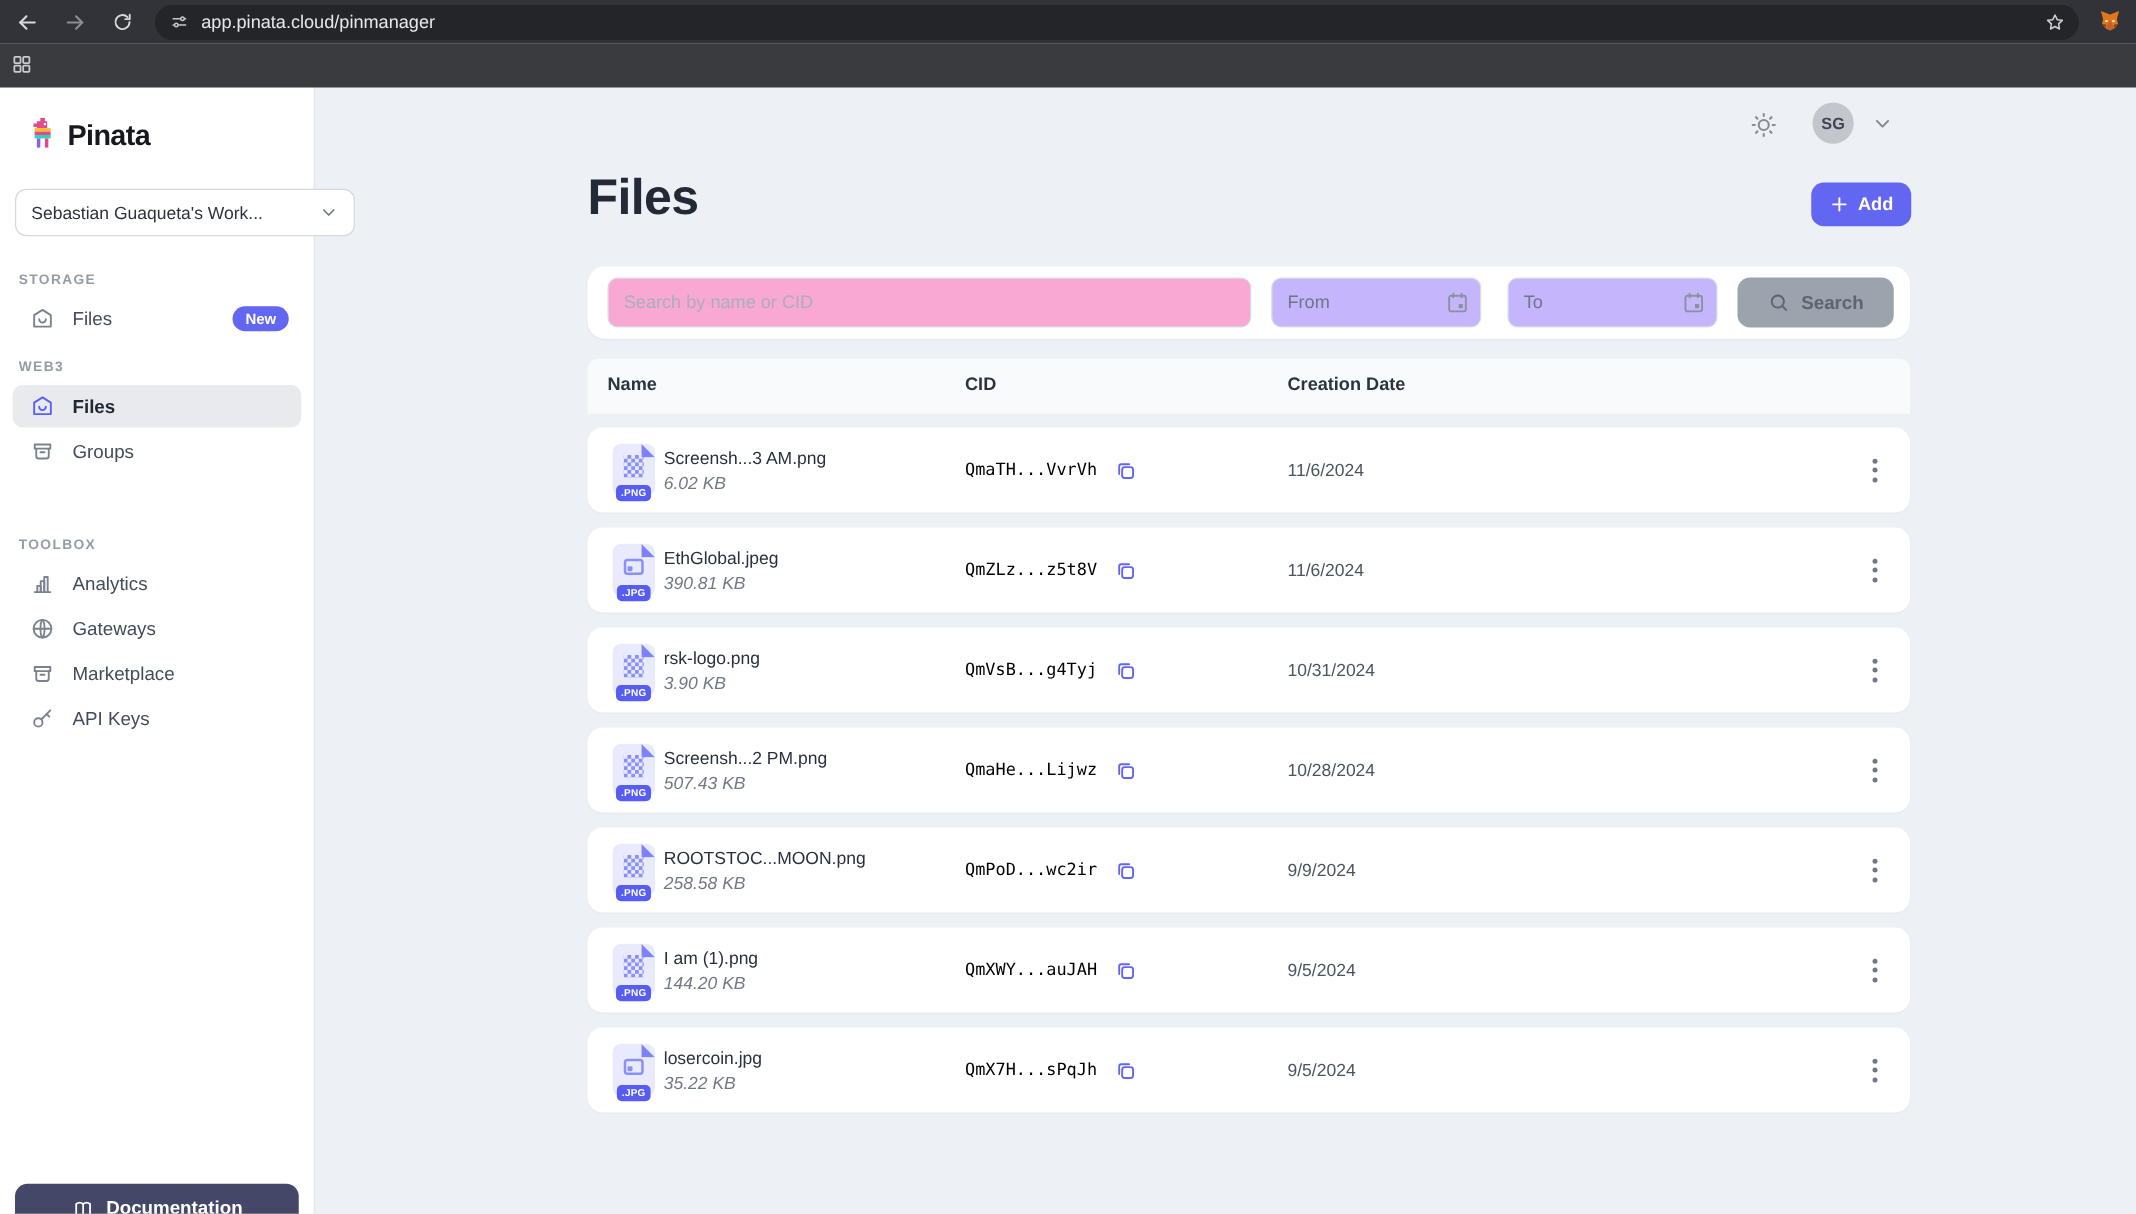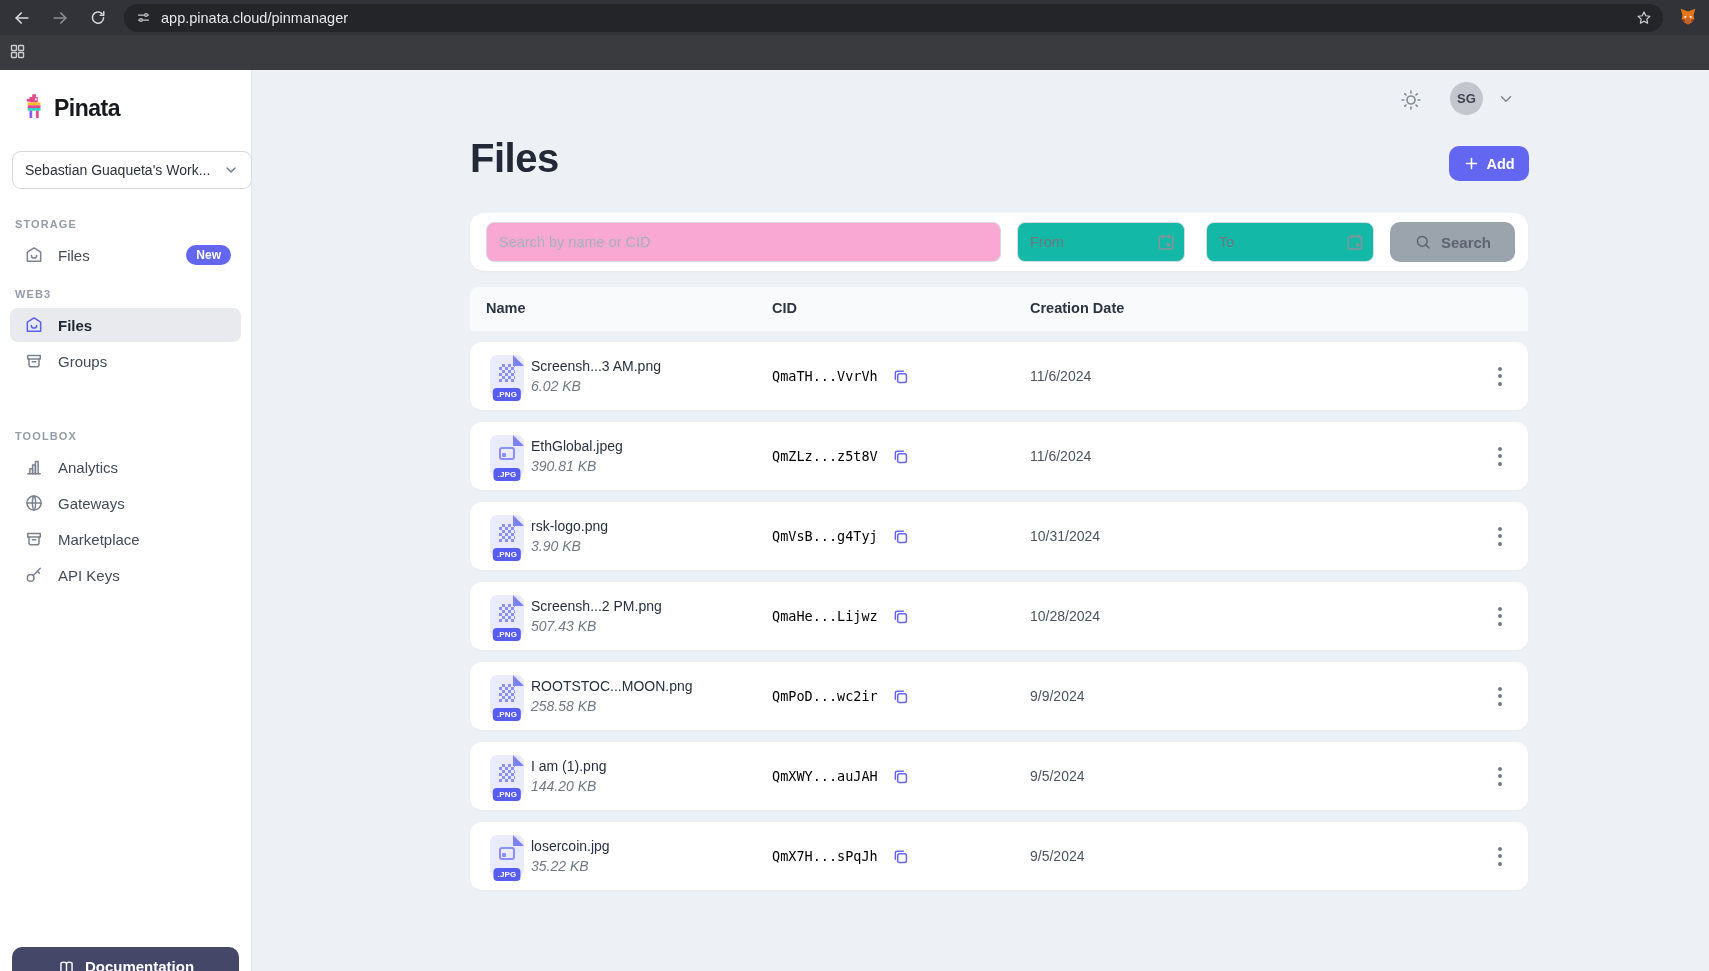--- a/index.html
+++ b/index.html
@@ -16,21 +16,21 @@
     padding:0 10px 0 12px; gap:10px; }
   .url-text { color:#e6e8ea; font-size:14.5px; flex:1; white-space:nowrap; overflow:hidden; }
   .chrome-strip { position:absolute; top:35px; left:0; width:100%; height:35px; background:#3a3b3f; z-index:10; }
   .apps-grid { position:absolute; left:9px; top:8px; cursor:pointer; }
 
   
   .sidebar { position:absolute; top:70px; left:0; width:252px; bottom:0; background:#ffffff;
     border-right:1px solid #e3e6ea; z-index:5; }
   .logo { position:absolute; top:24px; left:24px; display:flex; align-items:center; gap:8px; }
   .logo-text { font-size:23px; font-weight:800; color:#17191f; letter-spacing:-0.5px; }
-  .workspace-btn { position:absolute; top:81px; left:12px; width:240px; height:38px; background:#fff;
+  .workspace-btn { position:absolute; top:81px; left:12px; width:272px; height:38px; background:#fff;
     border:1px solid #d6dade; border-radius:9px; display:flex; align-items:center; padding:0 12px;
     font-size:14px; color:#2b313d; cursor:pointer; }
   .workspace-btn .label { flex:1; white-space:nowrap; overflow:hidden; }
   .side-section { position:absolute; left:0; right:0; }
   .sec-storage { top:148px; } .sec-web3 { top:218px; } .sec-toolbox { top:360px; }
   .section-label { font-size:11px; font-weight:700; letter-spacing:1.1px; color:#949ca8; padding:0 0 6px 15px; }
   .side-item { margin:2px 10px 0 10px; height:34px; border-radius:8px; display:flex; align-items:center;
     padding:0 10px 0 14px; gap:14px; font-size:15px; color:#424b59; cursor:pointer; }
   .side-item .itm-icon { color:#7a8290; width:20px; height:20px; }
   .side-item.active { background:#e8eaee; color:#1f2733; font-weight:600; }
@@ -54,21 +54,21 @@
     justify-content:center; gap:6px; cursor:pointer; font-family:inherit; }
 
   .filter-card { position:absolute; top:143px; left:217px; width:1058px; height:58px; background:#fff;
     border-radius:14px; box-shadow:0 1px 2px rgba(25,35,55,.04); }
   .search-input { position:absolute; top:9px; left:16px; width:515px; height:40px; border:1px solid #d8dce2;
     border-radius:8px; padding:0 12px; font-size:14.5px; color:#333a45; font-family:inherit; outline:none; background:#f9a8d4; }
   .search-input::placeholder { color:#a8afba; }
   .date-field { position:absolute; top:9px; width:168px; height:40px; }
   .date-from { left:547px; } .date-to { left:736px; }
   .date-field input { width:100%; height:100%; border:1px solid #d8dce2; border-radius:8px; padding:0 34px 0 12px;
-    font-size:14.5px; color:#333a45; font-family:inherit; outline:none; background:#14b8a6; }
+    font-size:14.5px; color:#333a45; font-family:inherit; outline:none; background:#c4b5fd; }
   .date-field input::placeholder { color:#6f7783; }
   .cal-icon { position:absolute; right:9px; top:10px; width:20px; height:20px; color:#8a919b; cursor:pointer; }
   .search-btn { position:absolute; top:9px; left:920px; width:125px; height:40px; background:#9ba3ad; border:none;
     border-radius:10px; color:#5d6570; font-size:15px; font-weight:600; display:flex; align-items:center;
     justify-content:center; gap:9px; cursor:pointer; font-family:inherit; }
 
   .table-header { position:absolute; top:217px; left:217px; width:1058px; height:44px; background:#f8fafc;
     border-radius:8px 8px 0 0; }
   .table-header span { position:absolute; top:13px; font-size:14.5px; font-weight:600; color:#2c3442; }
   .col-name { left:16px; } .col-cid { left:302px; } .col-date { left:560px; }

